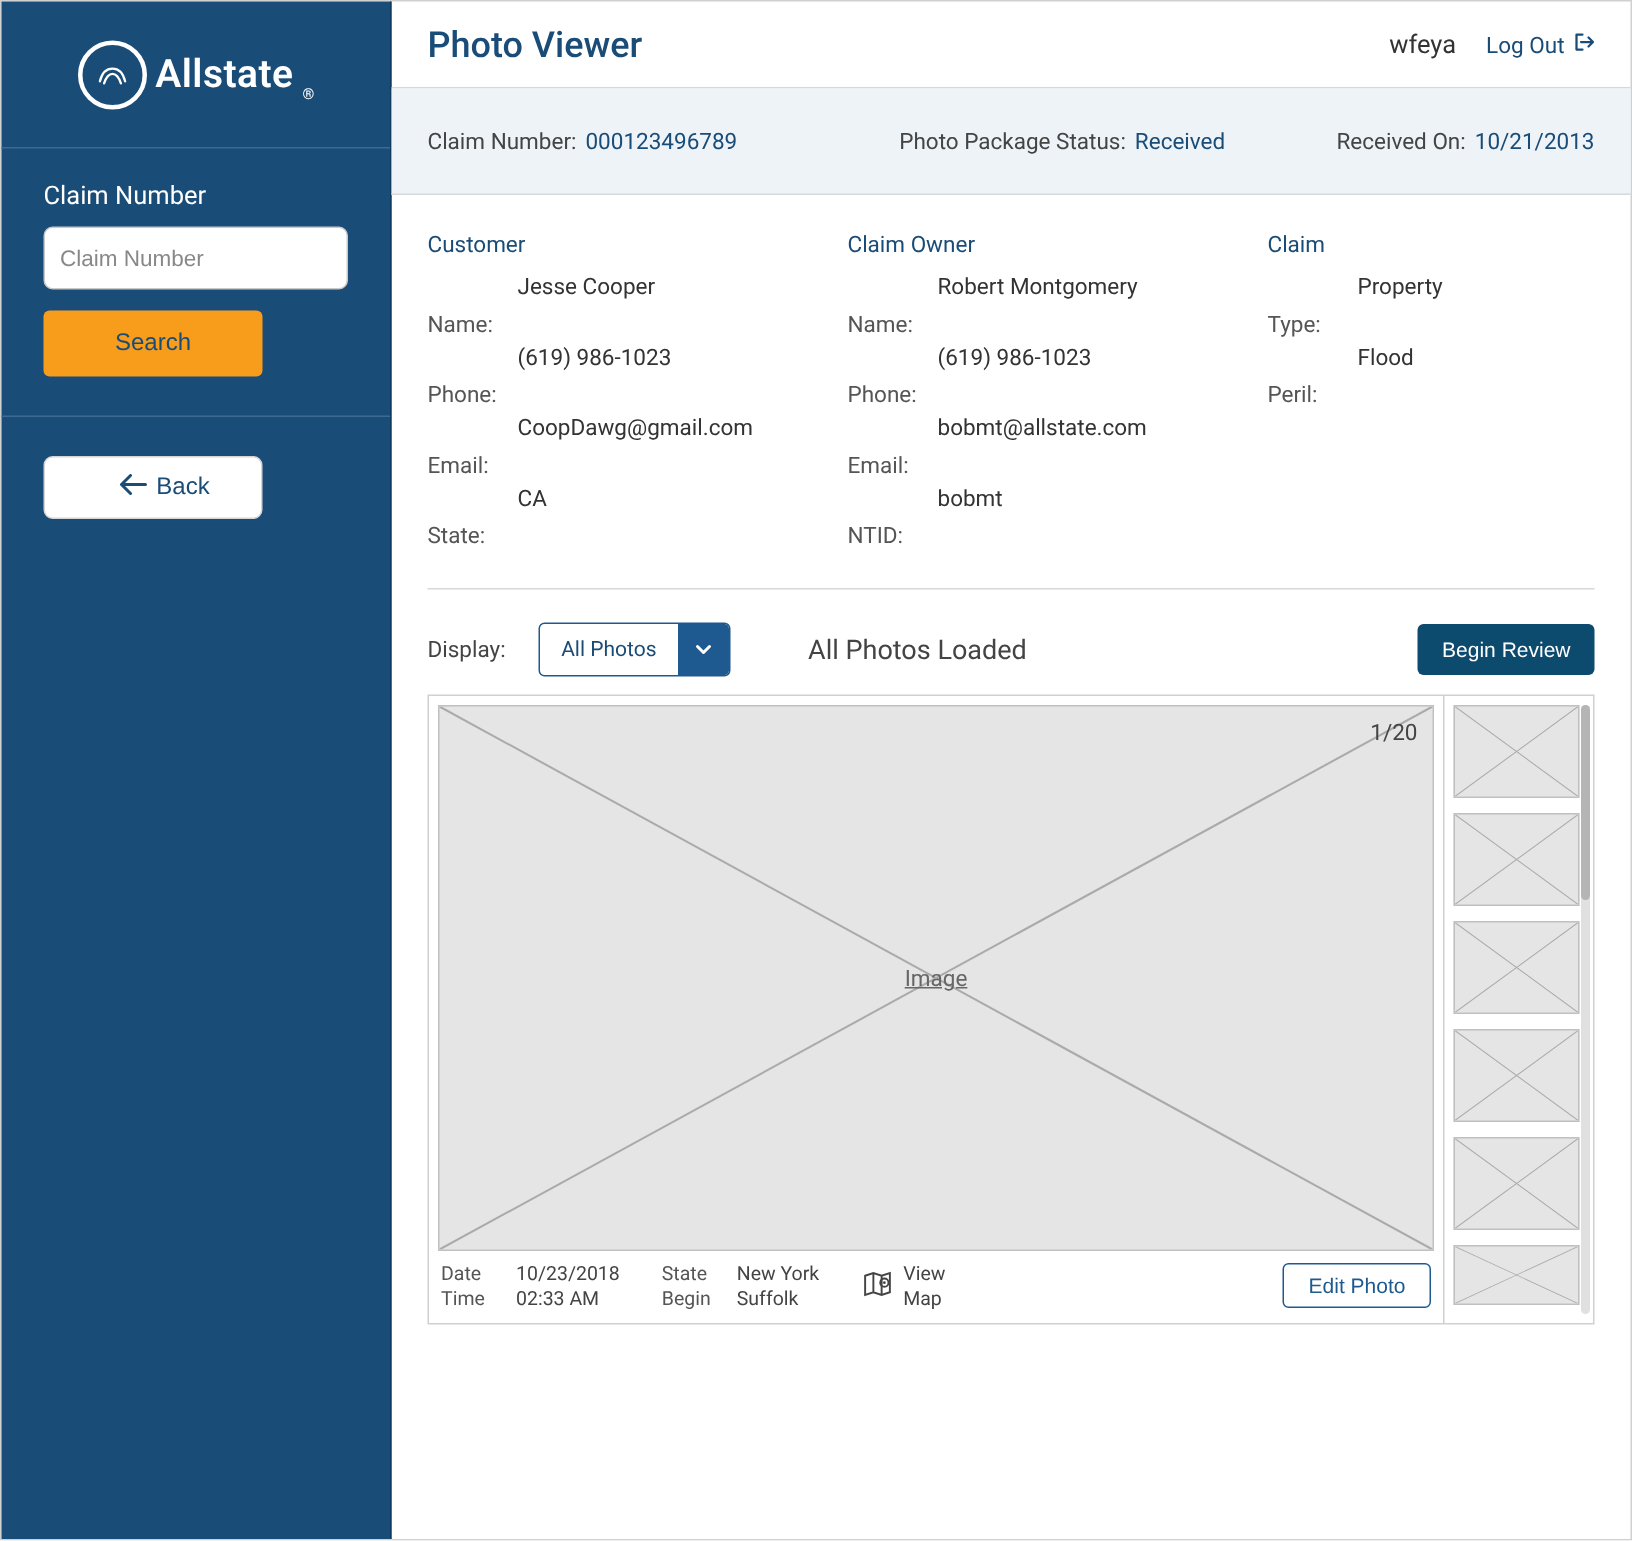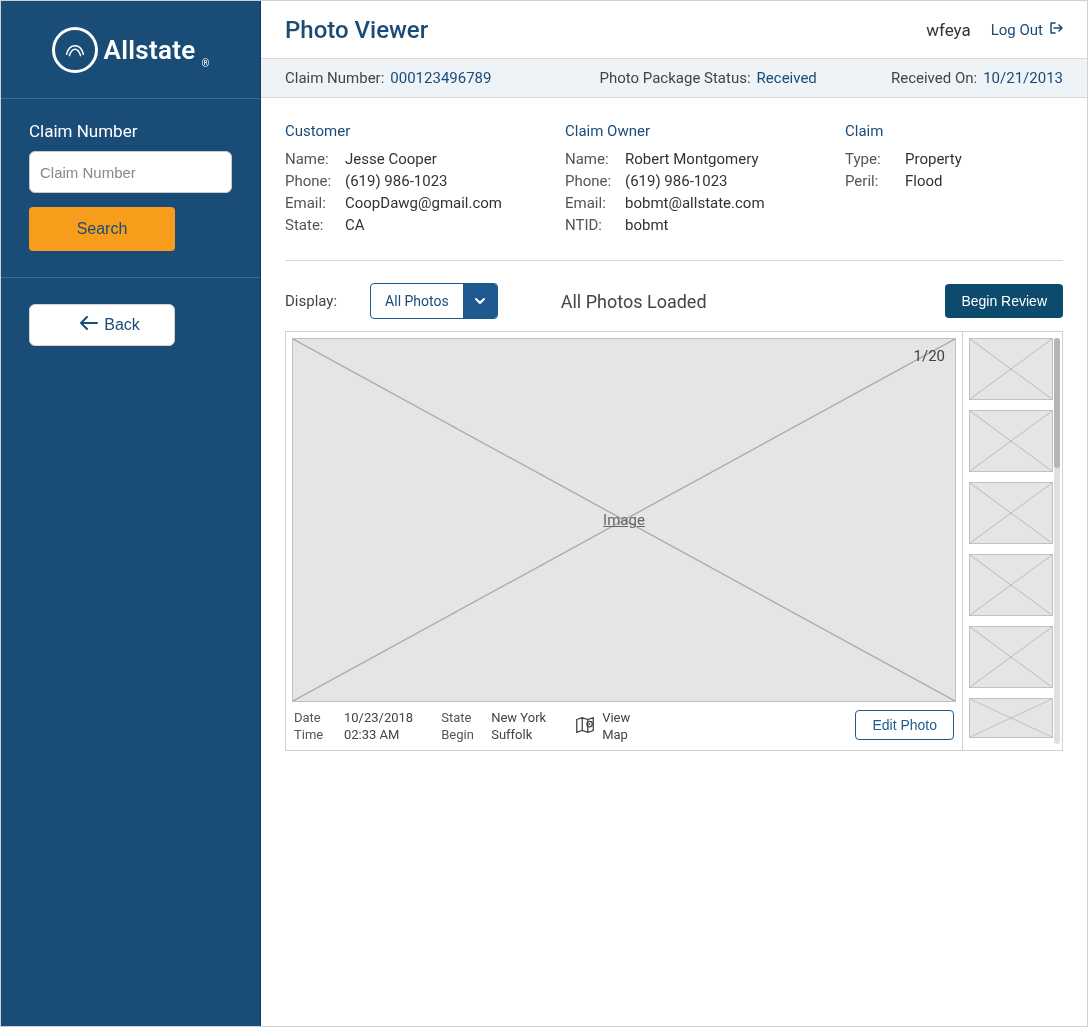--- a/index.html
+++ b/index.html
@@ -138,21 +138,21 @@
     gap: 6px;
     color: #1a4c78;
     font-size: 15px;
     cursor: pointer;
   }
   .infobar {
     background: #eef3f7;
     border-bottom: 1px solid #d8d8d8;
     display: flex;
     align-items: center;
-    padding: 10px 24px;
+    padding: 26px 24px;
     font-size: 15px;
     color: #444;
     gap: 10px;
   }
   .info-item { display: flex; gap: 6px; margin-right: 40px; }
   .info-item:last-child { margin-right: 0; margin-left: auto; }
   .info-item.middle { margin-left: 58px; }
   .info-value { color: #1a4c78; }
   .content {
     padding: 24px;
@@ -168,29 +168,29 @@
     color: #1a4c78;
     font-size: 15px;
     margin-bottom: 10px;
   }
   .detail-row {
     display: flex;
     font-size: 15px;
     color: #444;
     margin-bottom: 4px;
   }
-  .detail-row .k { width: 60px; color: #555; }
+  .detail-row .k { width: 60px; color: #555; margin-top: 25px; }
   .detail-row .v { color: #333; }
   .detail-col.wide .detail-row .k { width: 60px; }
 
   .display-row {
     display: flex;
     align-items: center;
     margin-top: 22px;
-    gap: 33px;
+    gap: 22px;
   }
   .display-label { color: #444; font-size: 15px; }
   .select {
     display: flex;
     border: 1px solid #1e5a8f;
     border-radius: 4px;
     overflow: hidden;
     height: 36px;
     cursor: pointer;
   }

